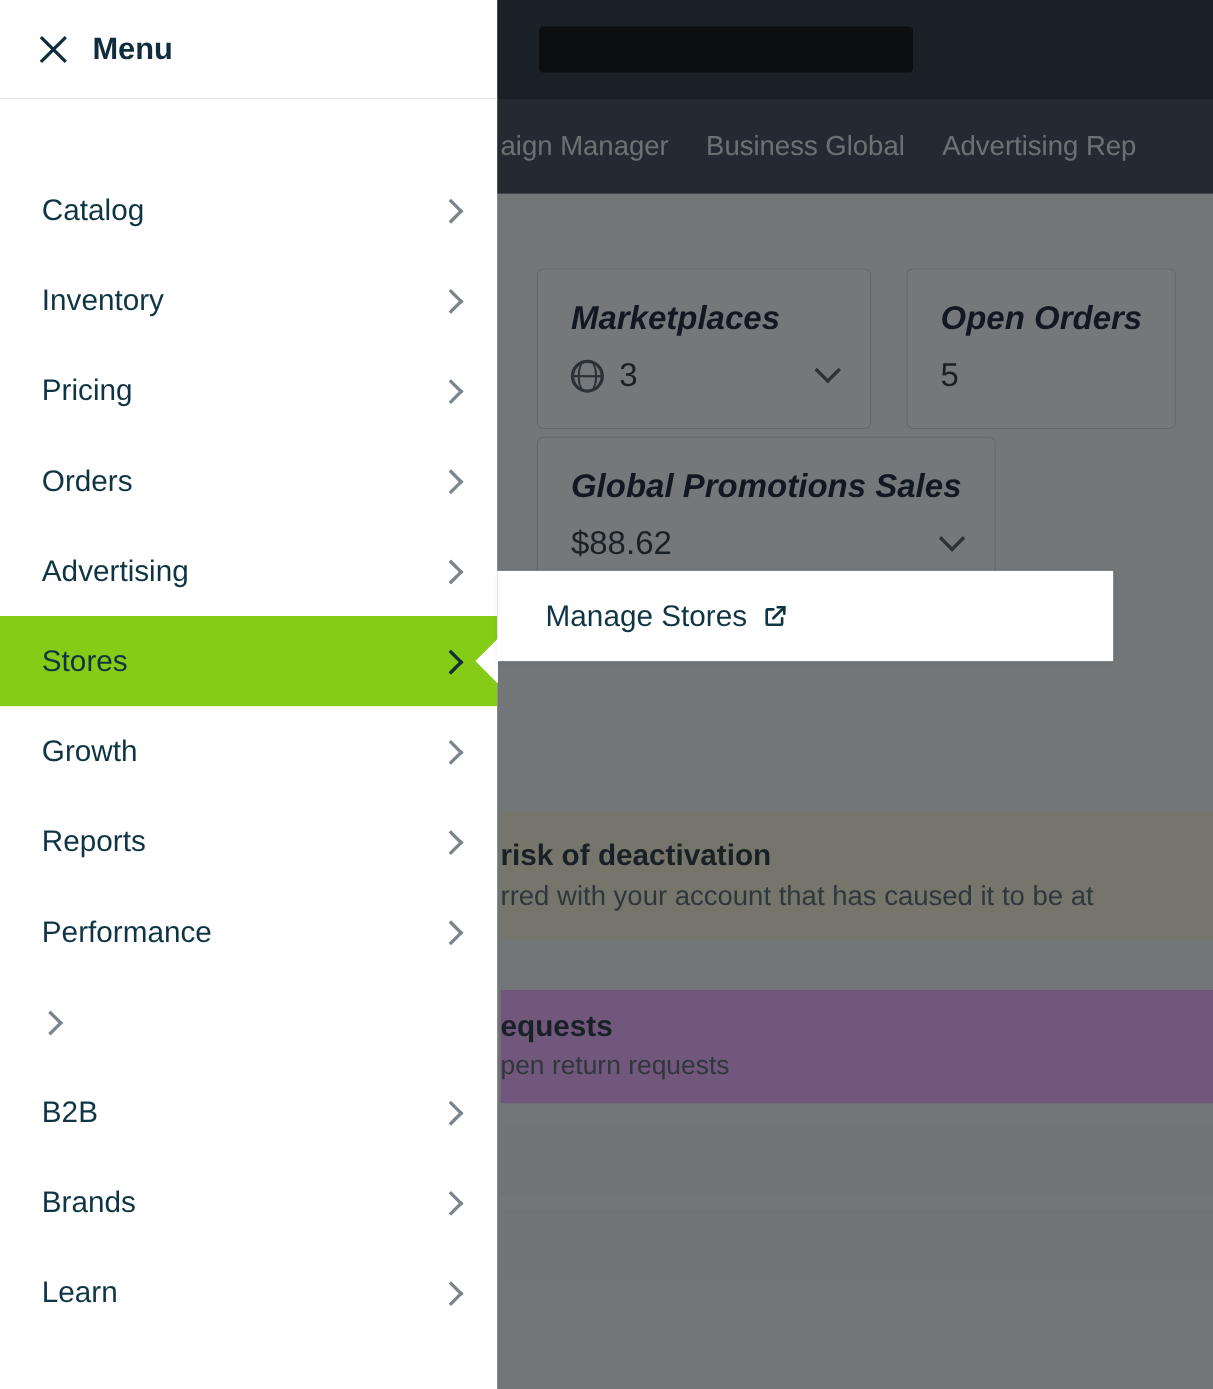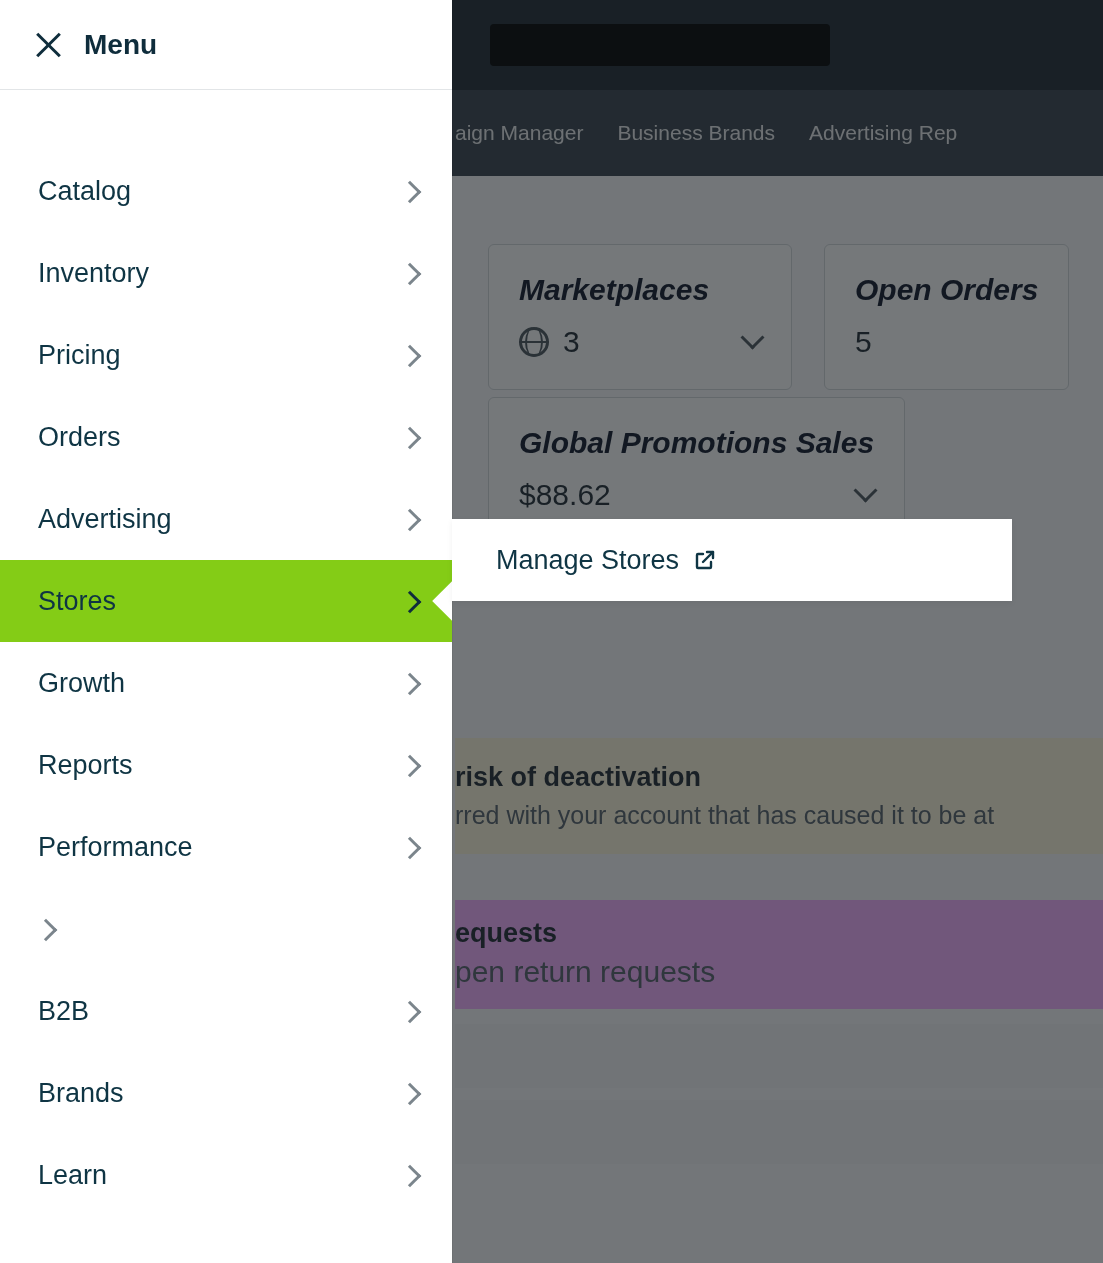--- a/index.html
+++ b/index.html
@@ -35,21 +35,21 @@
       border-radius: 4px;
     }
     .bg-tabbar {
       height: 86px;
       background: #37424c;
       display: flex;
       align-items: center;
       gap: 34px;
       padding-left: 455px;
       color: #e6e8ea;
-      font-size: 21px;
+      font-size: 25px;
       white-space: nowrap;
     }
     .bg-cards {
       position: absolute;
       top: 244px;
       left: 488px;
       display: flex;
       gap: 32px;
     }
     .card {
@@ -132,21 +132,21 @@
     .panel {
       position: absolute;
       left: 455px;
       right: 0;
       background: #f0abfc;
       padding: 18px 0 20px 0;
       color: #1f2a33;
     }
     .panel.p1 { top: 900px; }
     .panel h3 { font-size: 27px; font-weight: 700; margin-bottom: 6px; }
-    .panel p  { font-size: 30px; color: #55606a; }
+    .panel p  { font-size: 24px; color: #55606a; }
     .graybar { position:absolute; left:455px; right:0; height:64px; background:#f0f1f2; }
     .graybar.b1 { top: 1024px; }
     .graybar.b2 { top: 1100px; }
 
     .bg-dark-overlay {
       position: absolute;
       inset: 0;
       background: rgba(20, 25, 30, 0.58);
     }
 
@@ -256,21 +256,21 @@
   </style>
 </head>
 <body>
 
 <div class="bg">
   <div class="bg-topbar">
     <div class="bg-search"></div>
   </div>
   <div class="bg-tabbar">
     <span>aign Manager</span>
-    <span>Business Brands</span>
+    <span>Business Global</span>
     <span>Advertising Rep</span>
   </div>
 
   <div class="bg-cards">
     <div class="card">
       <div class="card-title">Marketplaces</div>
       <div class="card-row">
         <div class="card-row-left">
           <span class="globe"></span>
           <span>3</span>

